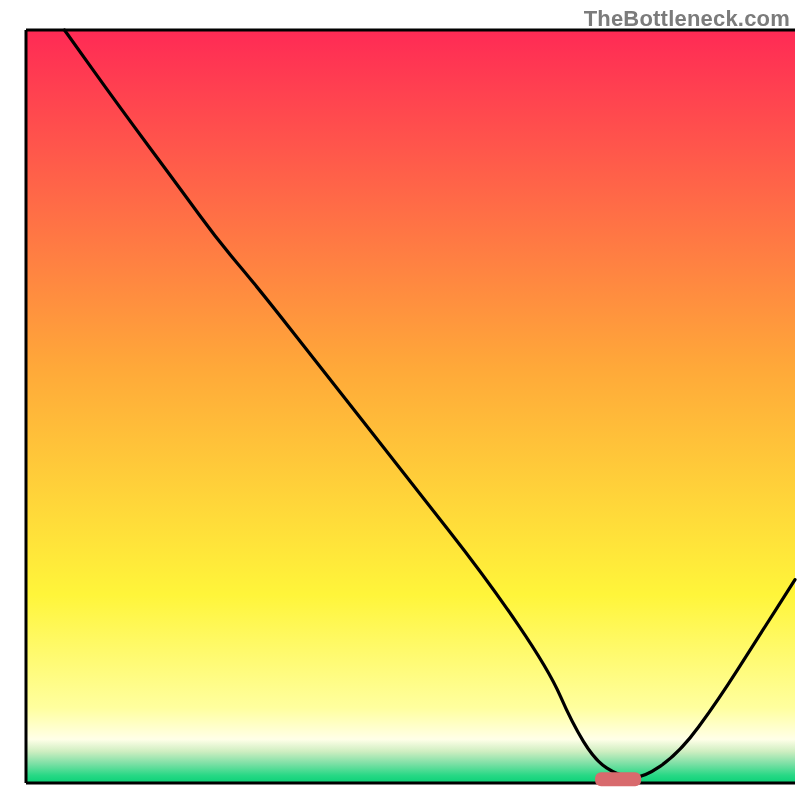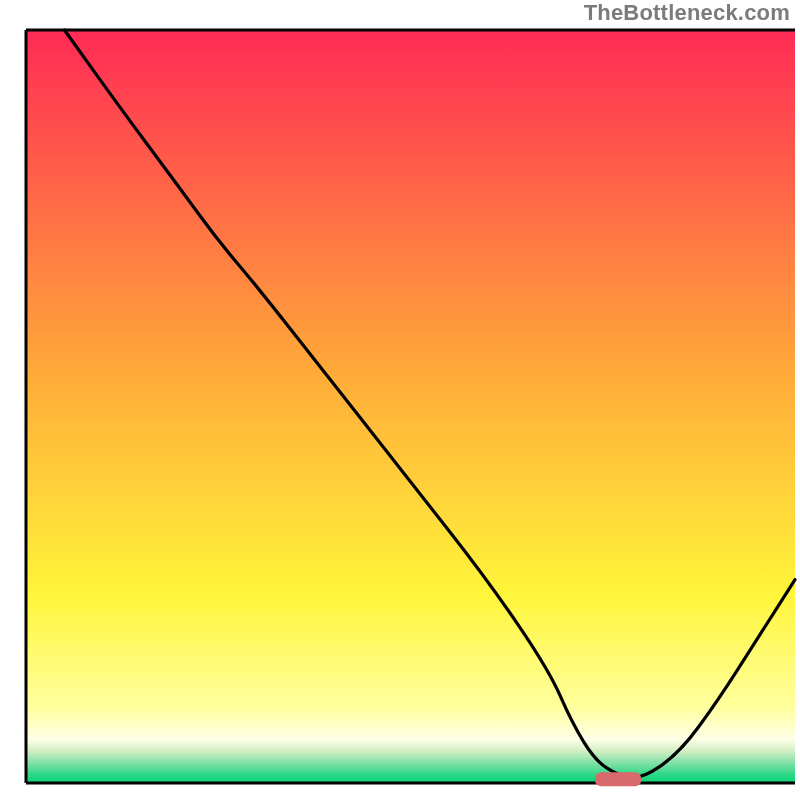--- a/index.html
+++ b/index.html
@@ -11,21 +11,21 @@
     font-family: Arial, Helvetica, sans-serif;
     overflow: hidden;
   }
   .container {
     position: relative;
     width: 800px;
     height: 800px;
   }
   .attribution {
     position: absolute;
-    top: 0;
+    top: 6px;
     right: 10px;
     font-size: 22px;
     font-weight: 600;
     color: #7b7b7b;
     letter-spacing: 0.2px;
   }
   svg.plot {
     position: absolute;
     left: 0;
     top: 0;

